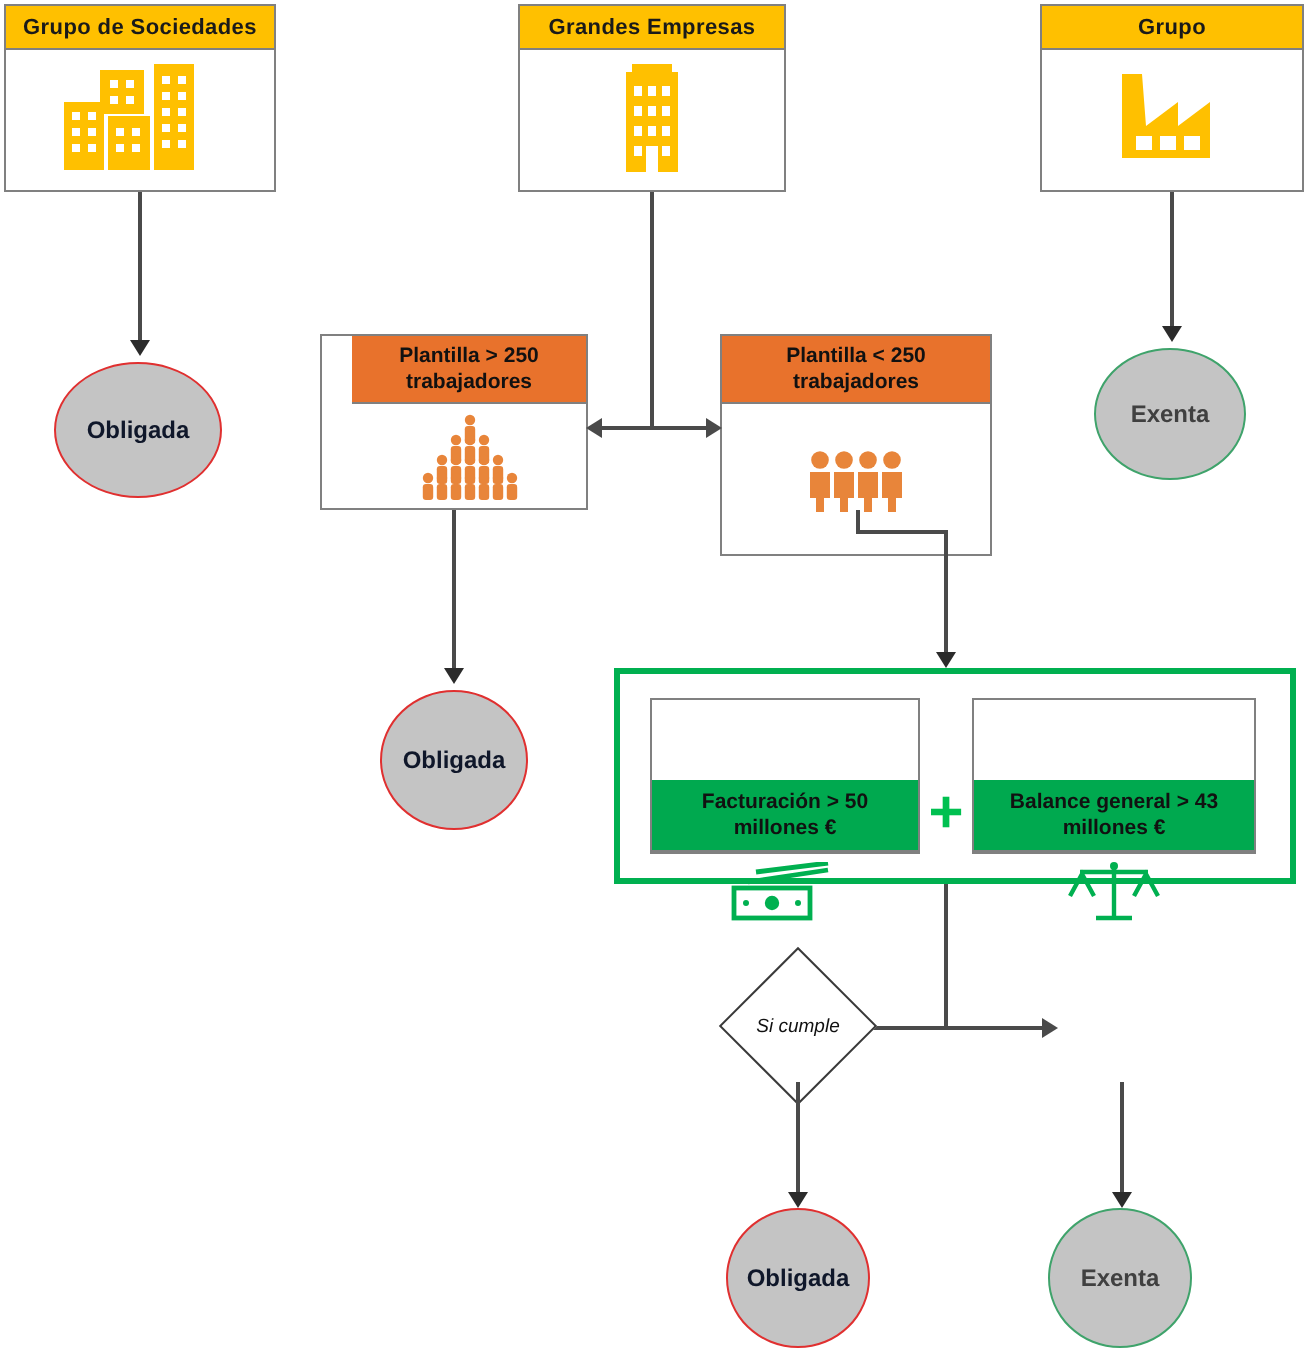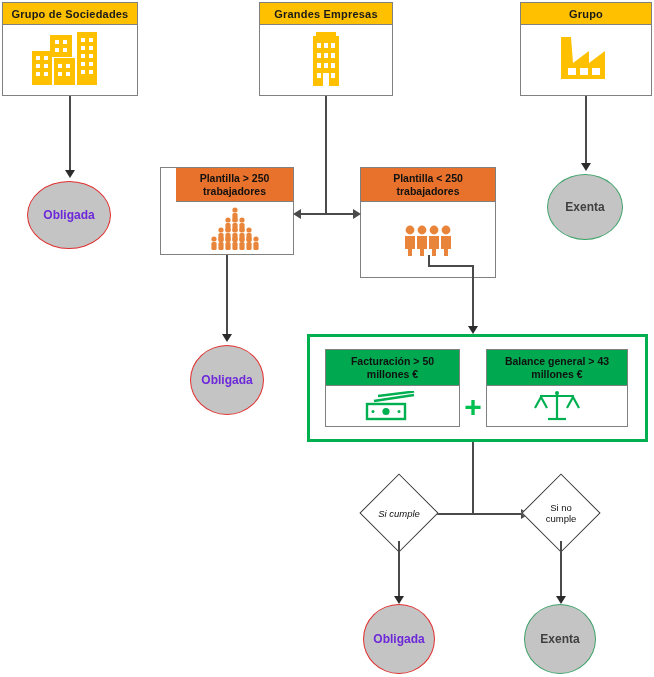--- a/index.html
+++ b/index.html
@@ -32,33 +32,33 @@
     display:flex;align-items:center;justify-content:center;
   }
 
   
   .greengroup{position:absolute;box-sizing:border-box;border:3px solid #00B050;background:#fff;}
   .gcard{position:absolute;box-sizing:border-box;border:1px solid #808080;background:#fff;}
   .gcard .hdr{
     box-sizing:border-box;width:100%;height:36px;background:#00A94F;
     border-bottom:1px solid #808080;
     display:flex;flex-direction:column;align-items:center;justify-content:center;
-    font-size:10.5px;font-weight:bold;color:#111;line-height:13px;text-align:right;
+    font-size:10.5px;font-weight:bold;color:#111;line-height:13px;text-align:right;margin-top:40px;
   }
   .gcard .body{
     box-sizing:border-box;width:100%;height:calc(100% - 36px);
     display:flex;align-items:center;justify-content:center;
   }
   .plus{position:absolute;font-size:30px;line-height:1;font-weight:bold;color:#00C050;}
 
   
   .circ{position:absolute;box-sizing:border-box;border-radius:50%;background:#C4C4C4;
         display:flex;align-items:center;justify-content:center;
         font-size:12px;font-weight:bold;}
-  .circ.red{border:1.5px solid #E03030;color:#6d28d9;}
+  .circ.red{border:1.5px solid #E03030;color:#0f172a;}
   .circ.grn{border:1.5px solid #3FA36B;color:#404040;}
 
   
   .dia{position:absolute;}
   .dia .shape{
     position:absolute;left:0;top:0;width:100%;height:100%;
     background:#fff;border:1px solid #3a3a3a;
     transform:rotate(45deg);box-sizing:border-box;
   }
   .dia .lbl{
@@ -316,27 +316,20 @@
   <div class="arrow-l" style="left:413px;top:509px;"></div>
   <div class="arrow-r" style="left:521px;top:509px;"></div>
 
   <div class="dia" style="left:371px;top:485px;width:56px;height:56px;font-style:italic;">
     <div class="shape"></div>
     <div class="lbl">
       <span>Si cumple</span>
     </div>
   </div>
 
-  <div class="dia" style="left:533px;top:485px;width:56px;height:56px;">
-    <div class="shape"></div>
-    <div class="lbl">
-      <span>Si no</span>
-      <span>cumple</span>
-    </div>
-  </div>
 
   <div class="vline" style="left:398px;top:541px;height:58px;"></div>
   <div class="arrow-d" style="left:394px;top:596px;"></div>
 
   <div class="vline" style="left:560px;top:541px;height:58px;"></div>
   <div class="arrow-d" style="left:556px;top:596px;"></div>
 
   <div class="circ red" style="left:363px;top:604px;width:72px;height:70px;">
     <span>Obligada</span>
   </div>

